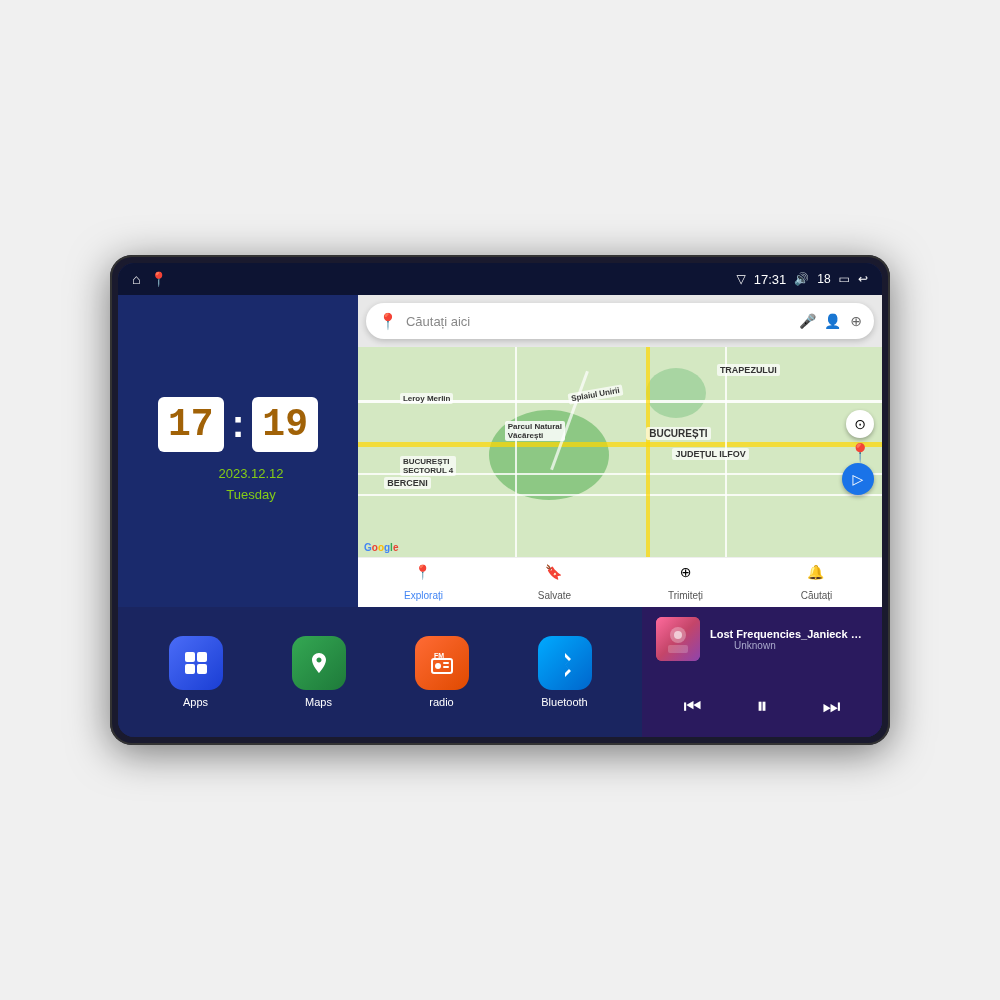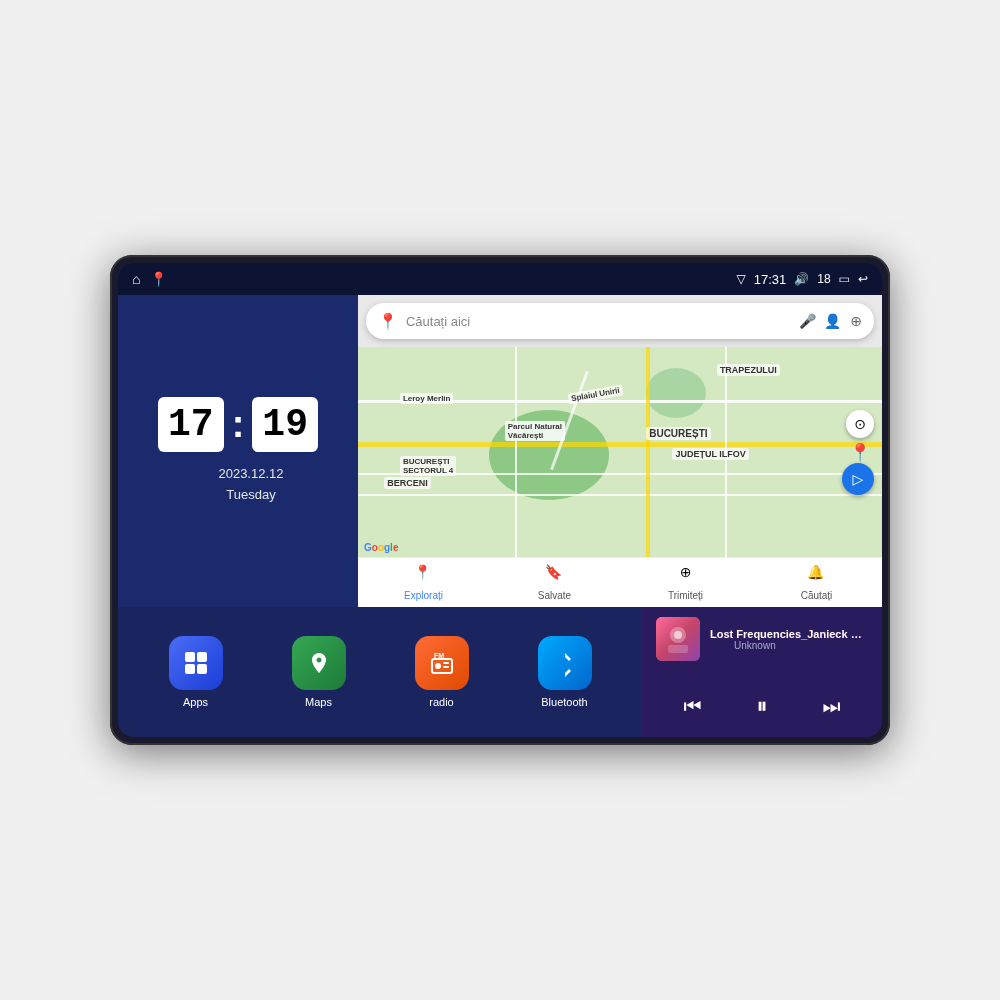--- a/index.html
+++ b/index.html
@@ -95,38 +95,38 @@
     }
 
     .clock-display {
       display: flex;
       align-items: center;
       gap: 8px;
     }
 
     .clock-digit {
       background: #ffffff;
-      color: #000000;
+      color: #a16207;
       font-size: 38px;
       font-weight: bold;
       padding: 6px 10px;
       border-radius: 6px;
       min-width: 62px;
       text-align: center;
       font-family: 'Courier New', monospace;
     }
 
     .clock-colon {
       color: #ffffff;
       font-size: 38px;
       font-weight: bold;
     }
 
     .clock-date {
-      color: #e5e5e5;
+      color: #84cc16;
       font-size: 13px;
       text-align: center;
       line-height: 1.6;
       margin-left: 26px;
     }
 
     
     .map-panel {
       flex: 1;
       background: #e8e8e8;

